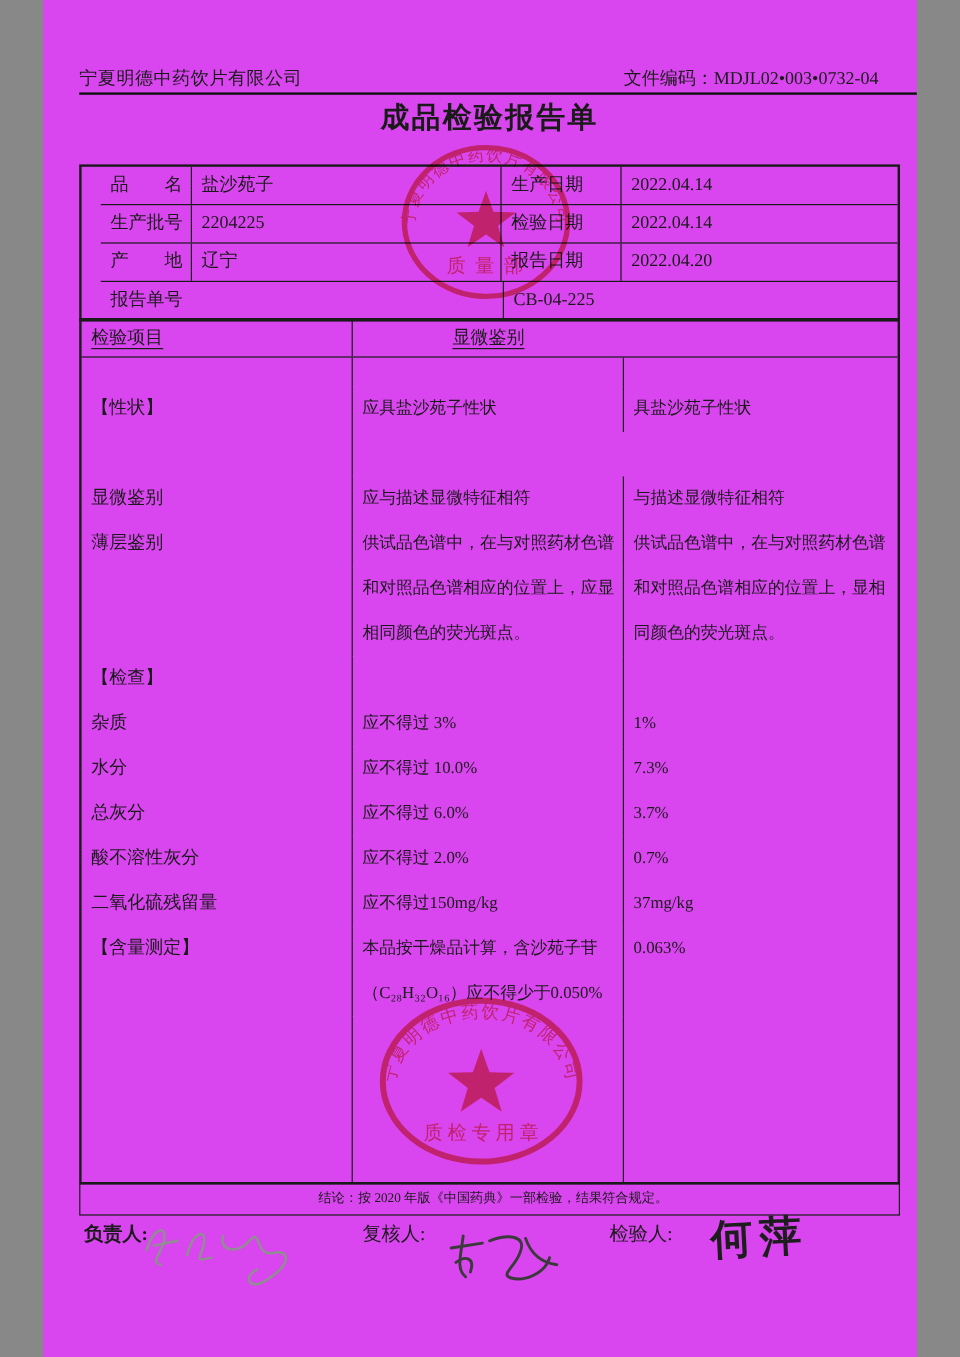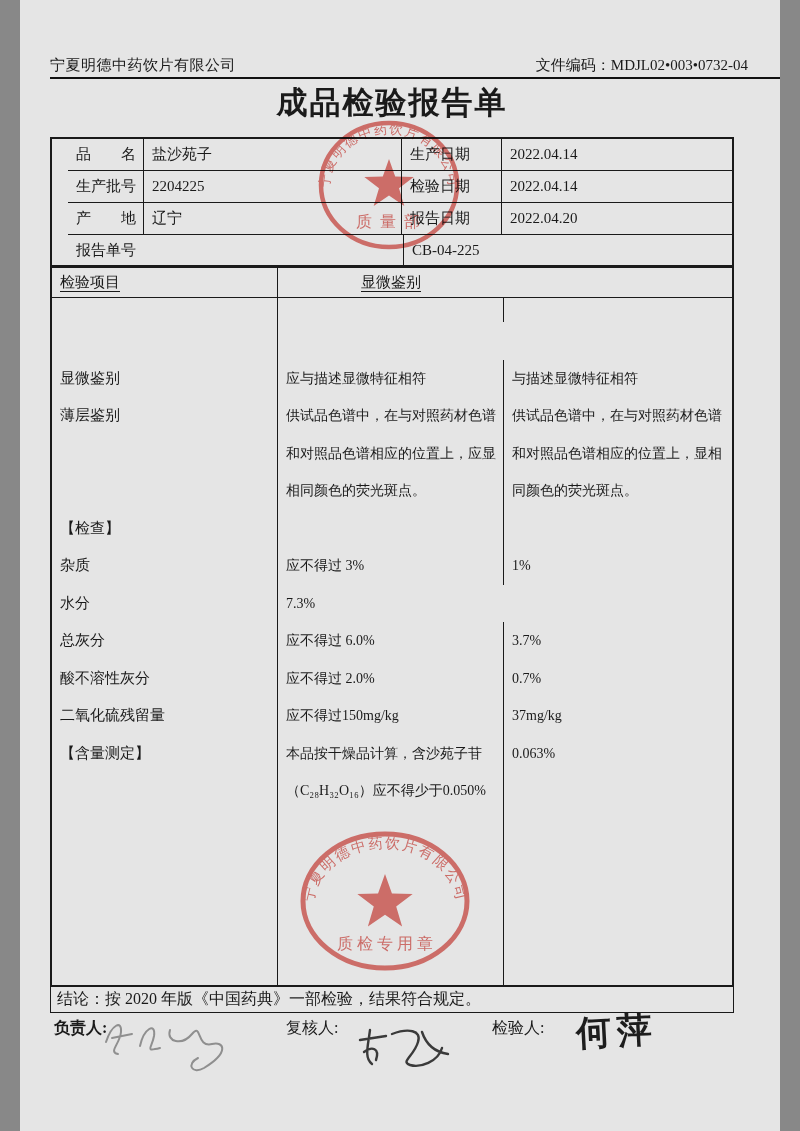--- a/index.html
+++ b/index.html
@@ -1,26 +1,26 @@
 <!DOCTYPE html>
 <html><head>
 <meta charset="utf-8">
 <style>
   html,body{margin:0;padding:0;background:#888;}
   .page{
-    position:relative;width:728px;height:1131px;background:#e5e5e5;
+    position:relative;width:728px;height:1131px;background:#d946ef;
     font-family:"Liberation Serif","DejaVu Serif",serif;color:#1a1a1a;
-    overflow:hidden;margin:0 auto;padding-left:32px;
+    overflow:hidden;margin:0 auto;
   }
   
   .hdr-company{position:absolute;left:30px;top:56px;font-size:15px;letter-spacing:.5px;}
   .hdr-doccode{position:absolute;right:32px;top:56px;font-size:15px;}
   .hdr-rule{position:absolute;left:30px;top:77px;width:738px;height:2px;background:#111;}
   .doc-title{position:absolute;left:30px;top:82px;width:684px;text-align:center;
-    font-size:31px;font-weight:bold;letter-spacing:2px;}
+    font-size:24px;font-weight:bold;letter-spacing:2px;}
   
   .info-table{position:absolute;left:30px;top:137px;width:684px;border:2px solid #1a1a1a;box-sizing:border-box;}
   .it-row{display:grid;grid-template-columns:76px 258px 100px auto;height:31px;border-bottom:1.5px solid #1a1a1a;margin-left:16px;}
   .it-row:last-child{border-bottom:none;grid-template-columns:336px auto;}
   .it-cell{border-right:1.5px solid #1a1a1a;padding:0 8px;line-height:31px;font-size:15px;
     white-space:nowrap;overflow:hidden;}
   .it-cell:last-child{border-right:none;}
   
   .main-table{position:absolute;left:30px;top:265px;width:684px;height:722px;
     border:2px solid #1a1a1a;box-sizing:border-box;display:flex;flex-direction:column;}
@@ -32,21 +32,21 @@
   .mt-spacer{display:grid;grid-template-columns:226px 226px auto;height:24px;}
   .mt-row{display:grid;grid-template-columns:226px 226px auto;height:37.5px;}
   .mt-filler{display:grid;grid-template-columns:226px 226px auto;flex:1;}
   .mt-cell{border-right:1.5px solid #1a1a1a;padding:0 8px;font-size:14px;line-height:37.5px;
     white-space:nowrap;overflow:hidden;}
   .mt-cell.item{font-size:15px;}
   .mt-cell:last-child{border-right:none;}
   .mt-spacer .mt-cell,.mt-filler .mt-cell{padding:0;}
   
   .conclusion-box{position:absolute;left:30px;top:986px;width:684px;height:27px;
-    border:1.5px solid #1a1a1a;box-sizing:border-box;font-size:16px;line-height:24px;padding-left:6px;}
+    border:1.5px solid #1a1a1a;box-sizing:border-box;font-size:11px;line-height:24px;padding-left:6px;text-align:center;}
   
   .sig-label{position:absolute;top:1018px;font-size:16px;}
   .sig-label.s1{left:34px;font-weight:bold;} .sig-label.s2{left:266px;} .sig-label.s3{left:472px;}
   .sig-svg{position:absolute;}
   .sig-name{position:absolute;left:556px;top:1008px;font-size:35px;font-weight:600;
     transform:rotate(-3deg);color:#1d1d1d;letter-spacing:6px;}
   
   .stamp{position:absolute;mix-blend-mode:multiply;opacity:.82;}
   .stamp text{font-family:"Liberation Serif","DejaVu Serif",serif;}
 </style>
@@ -90,20 +90,25 @@
       <div class="mt-hcell"><span>检验项目</span></div>
       <div class="mt-hcell"><span>显微鉴别</span></div>
     </div>
     <div class="mt-spacer">
       <div class="mt-cell"></div>
         <div class="mt-cell"></div>
         <div class="mt-cell"></div>
     </div>
 
     <div class="mt-row">
+      <div class="mt-cell item">【性状】</div>
+      <div class="mt-cell">应具盐沙苑子性状</div>
+      <div class="mt-cell">具盐沙苑子性状</div>
+    </div>
+    <div class="mt-row">
       <div class="mt-cell"></div>
       <div class="mt-cell"></div>
     </div>
     <div class="mt-row">
       <div class="mt-cell item">显微鉴别</div>
       <div class="mt-cell">应与描述显微特征相符</div>
       <div class="mt-cell">与描述显微特征相符</div>
     </div>
     <div class="mt-row">
       <div class="mt-cell item">薄层鉴别</div>
@@ -125,20 +130,21 @@
       <div class="mt-cell"></div>
       <div class="mt-cell"></div>
     </div>
     <div class="mt-row">
       <div class="mt-cell item">杂质</div>
       <div class="mt-cell">应不得过 3%</div>
       <div class="mt-cell">1%</div>
     </div>
     <div class="mt-row">
       <div class="mt-cell item">水分</div>
+      <div class="mt-cell">应不得过 10.0%</div>
       <div class="mt-cell">7.3%</div>
     </div>
     <div class="mt-row">
       <div class="mt-cell item">总灰分</div>
       <div class="mt-cell">应不得过 6.0%</div>
       <div class="mt-cell">3.7%</div>
     </div>
     <div class="mt-row">
       <div class="mt-cell item">酸不溶性灰分</div>
       <div class="mt-cell">应不得过 2.0%</div>

